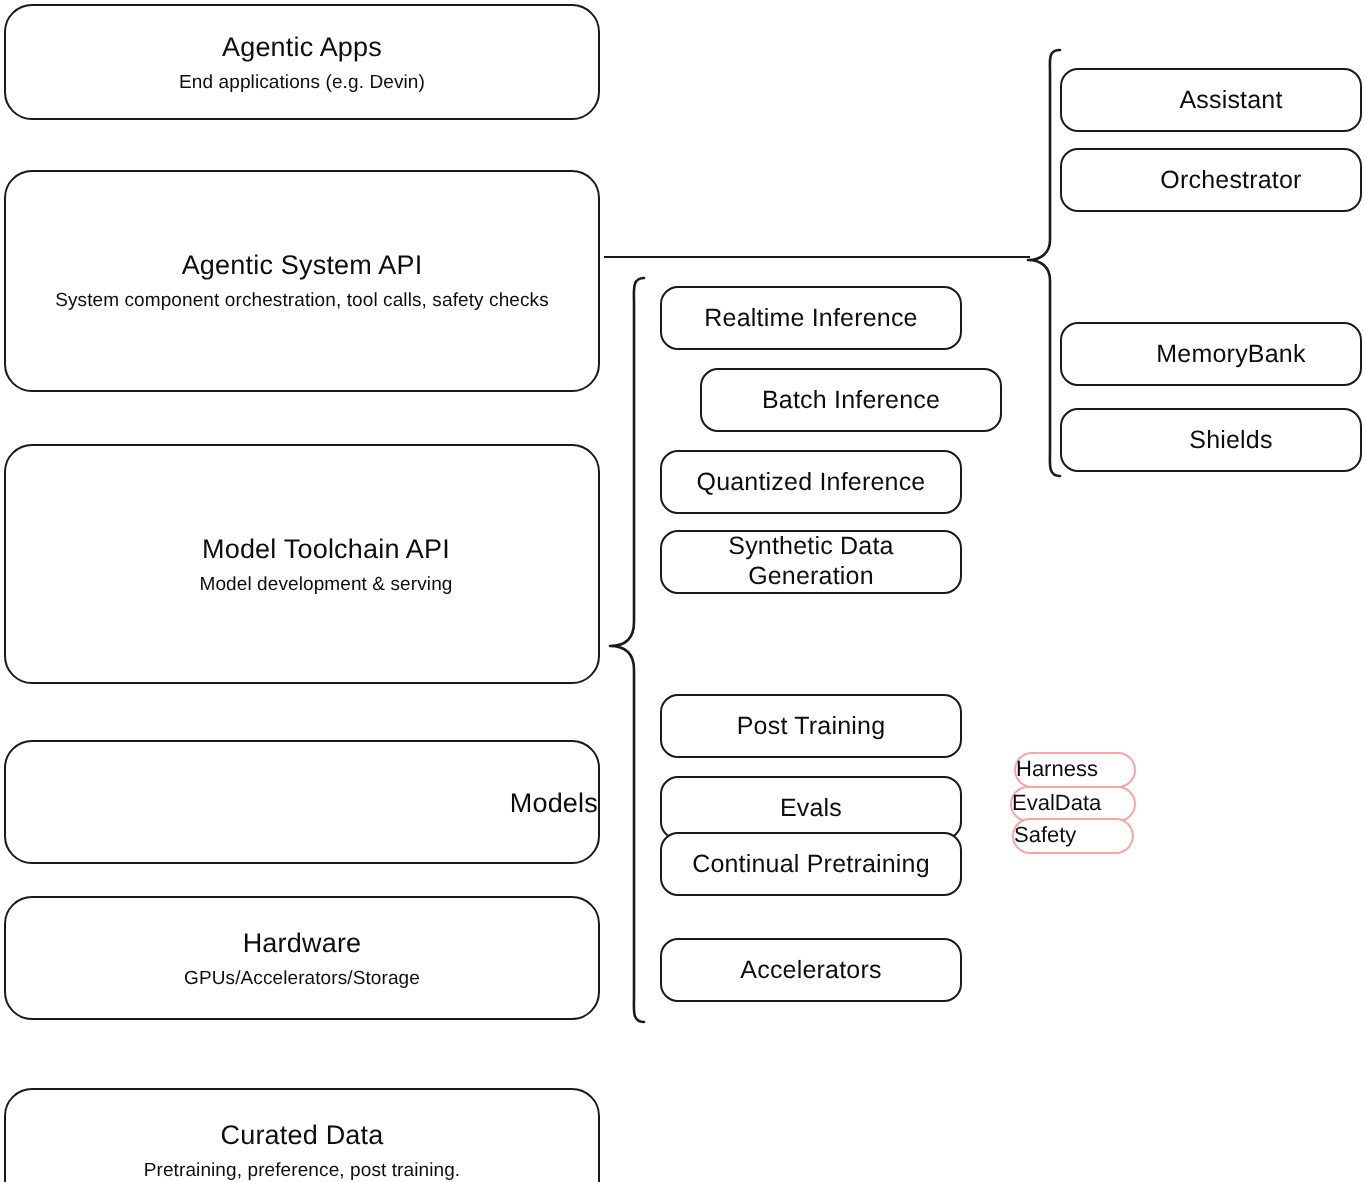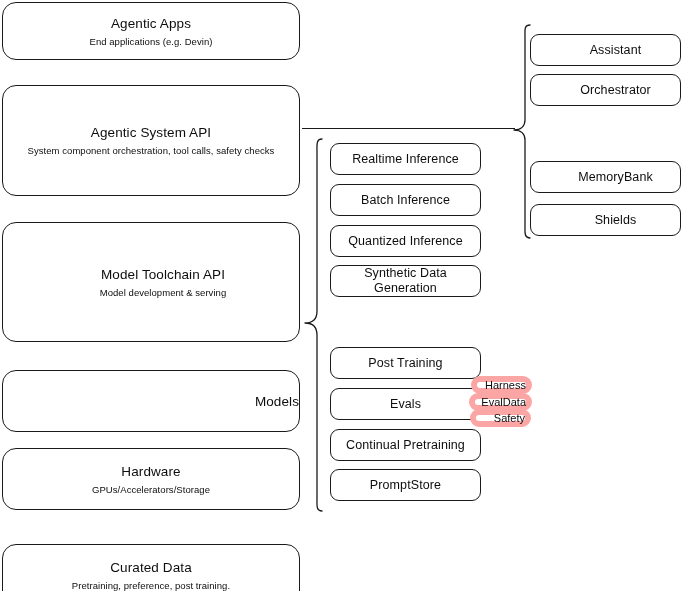--- a/index.html
+++ b/index.html
@@ -64,27 +64,28 @@
     line-height: 15px;
     letter-spacing: .1px;
   }
   .mid-box { left: 330px; width: 151px; }
   .right-box { left: 530px; width: 151px; padding-left: 20px; }
 
   
   .mini-pill {
     position: absolute;
     box-sizing: border-box;
-    border: 6px solid #fca5a5;
+    border: 1px solid #fca5a5;
     border-radius: 999px;
     background: #ffffff;
     height: 18px;
     display: flex;
     align-items: center;
-    justify-content: flex-end;
+    justify-content: flex-start;
+    margin-left: 36px;
   }
   .mini-pill span {
     font-size: 11px;
     color: #0d0d0d;
     line-height: 13px;
   }
 
   
   .connector {
     position: absolute;
@@ -160,40 +161,40 @@
                C 17 106, 13 110, 6 110
                C 13 110, 17 114, 17 120
                L 17 206
                C 17 212, 16 218, 22 218"></path>
     </svg>
   </div>
 
   <div class="rbox item-box mid-box" style="top:143px;">
     <div class="item-label">Realtime Inference</div>
   </div>
-  <div class="rbox item-box mid-box" style="top:184px;">
+  <div class="rbox item-box mid-box" style="top:184px;margin-left:20px;">
     <div class="item-label">Batch Inference</div>
   </div>
   <div class="rbox item-box mid-box" style="top:225px;">
     <div class="item-label">Quantized Inference</div>
   </div>
   <div class="rbox item-box mid-box" style="top:265px;">
     <div class="item-label">Synthetic Data Generation</div>
   </div>
   <div class="rbox item-box mid-box" style="top:347px;">
     <div class="item-label">Post Training</div>
   </div>
   <div class="rbox item-box mid-box" style="top:388px;">
     <div class="item-label">Evals</div>
   </div>
-  <div class="rbox item-box mid-box" style="top:429px;">
+  <div class="rbox item-box mid-box" style="top:416px;">
     <div class="item-label">Continual Pretraining</div>
   </div>
   <div class="rbox item-box mid-box" style="top:469px;">
-    <div class="item-label">PromptStore</div>
+    <div class="item-label">Accelerators</div>
   </div>
 
   <div class="mini-pill" style="left:471px;top:376px;width:61px;">
     <span>Harness</span>
   </div>
   <div class="mini-pill" style="left:469px;top:393px;width:63px;">
     <span>EvalData</span>
   </div>
   <div class="mini-pill" style="left:470px;top:409px;width:61px;">
     <span>Safety</span>

